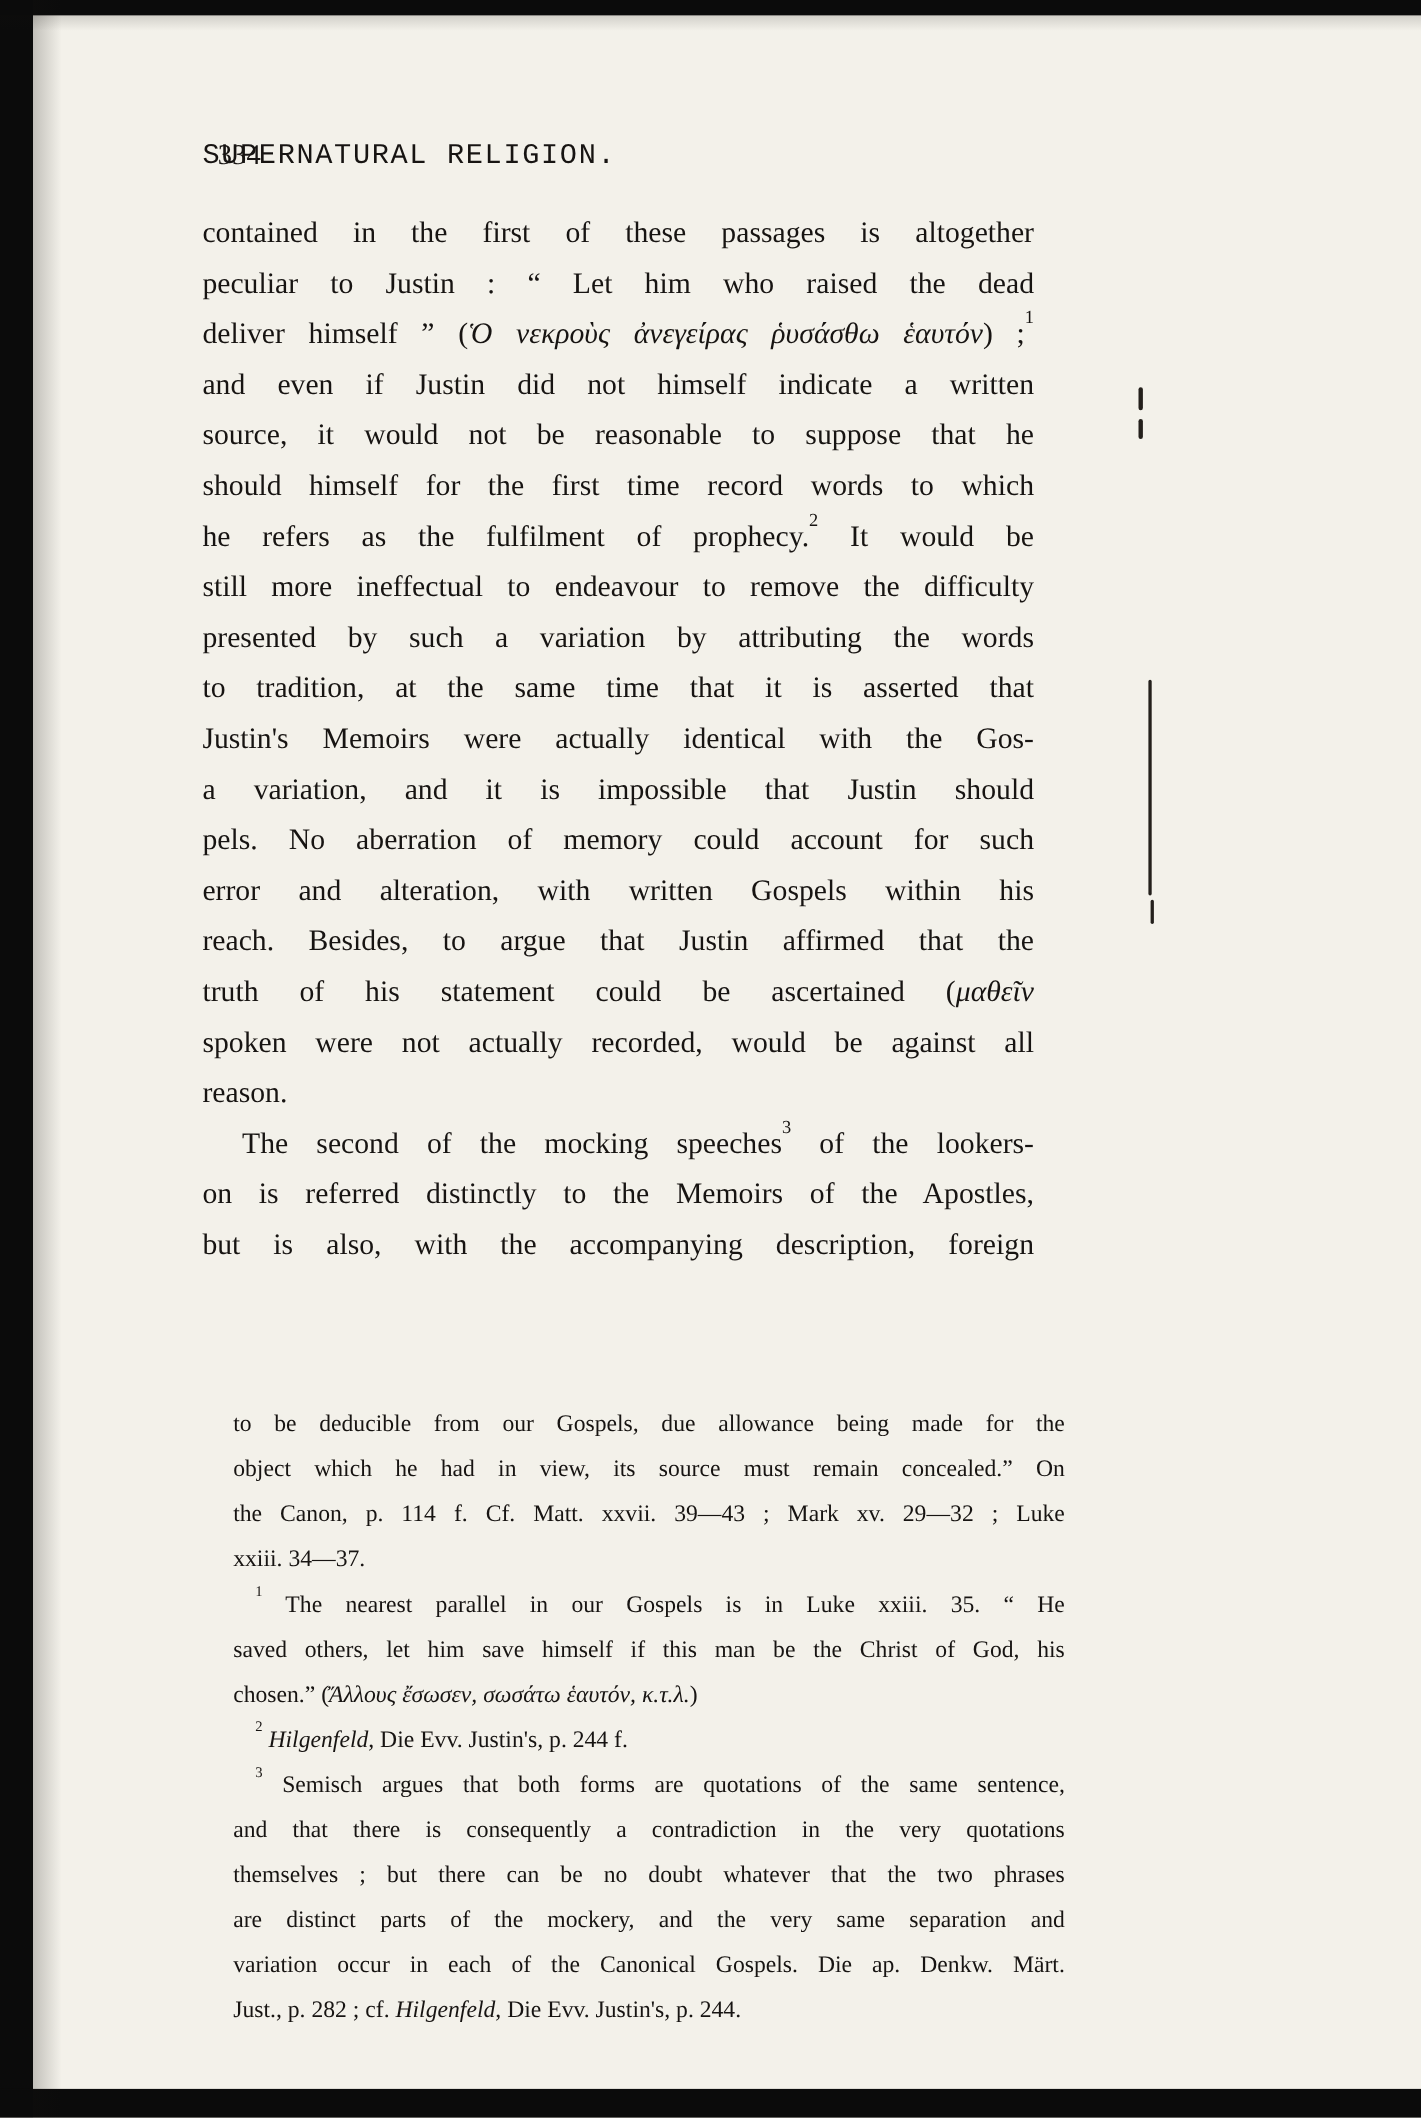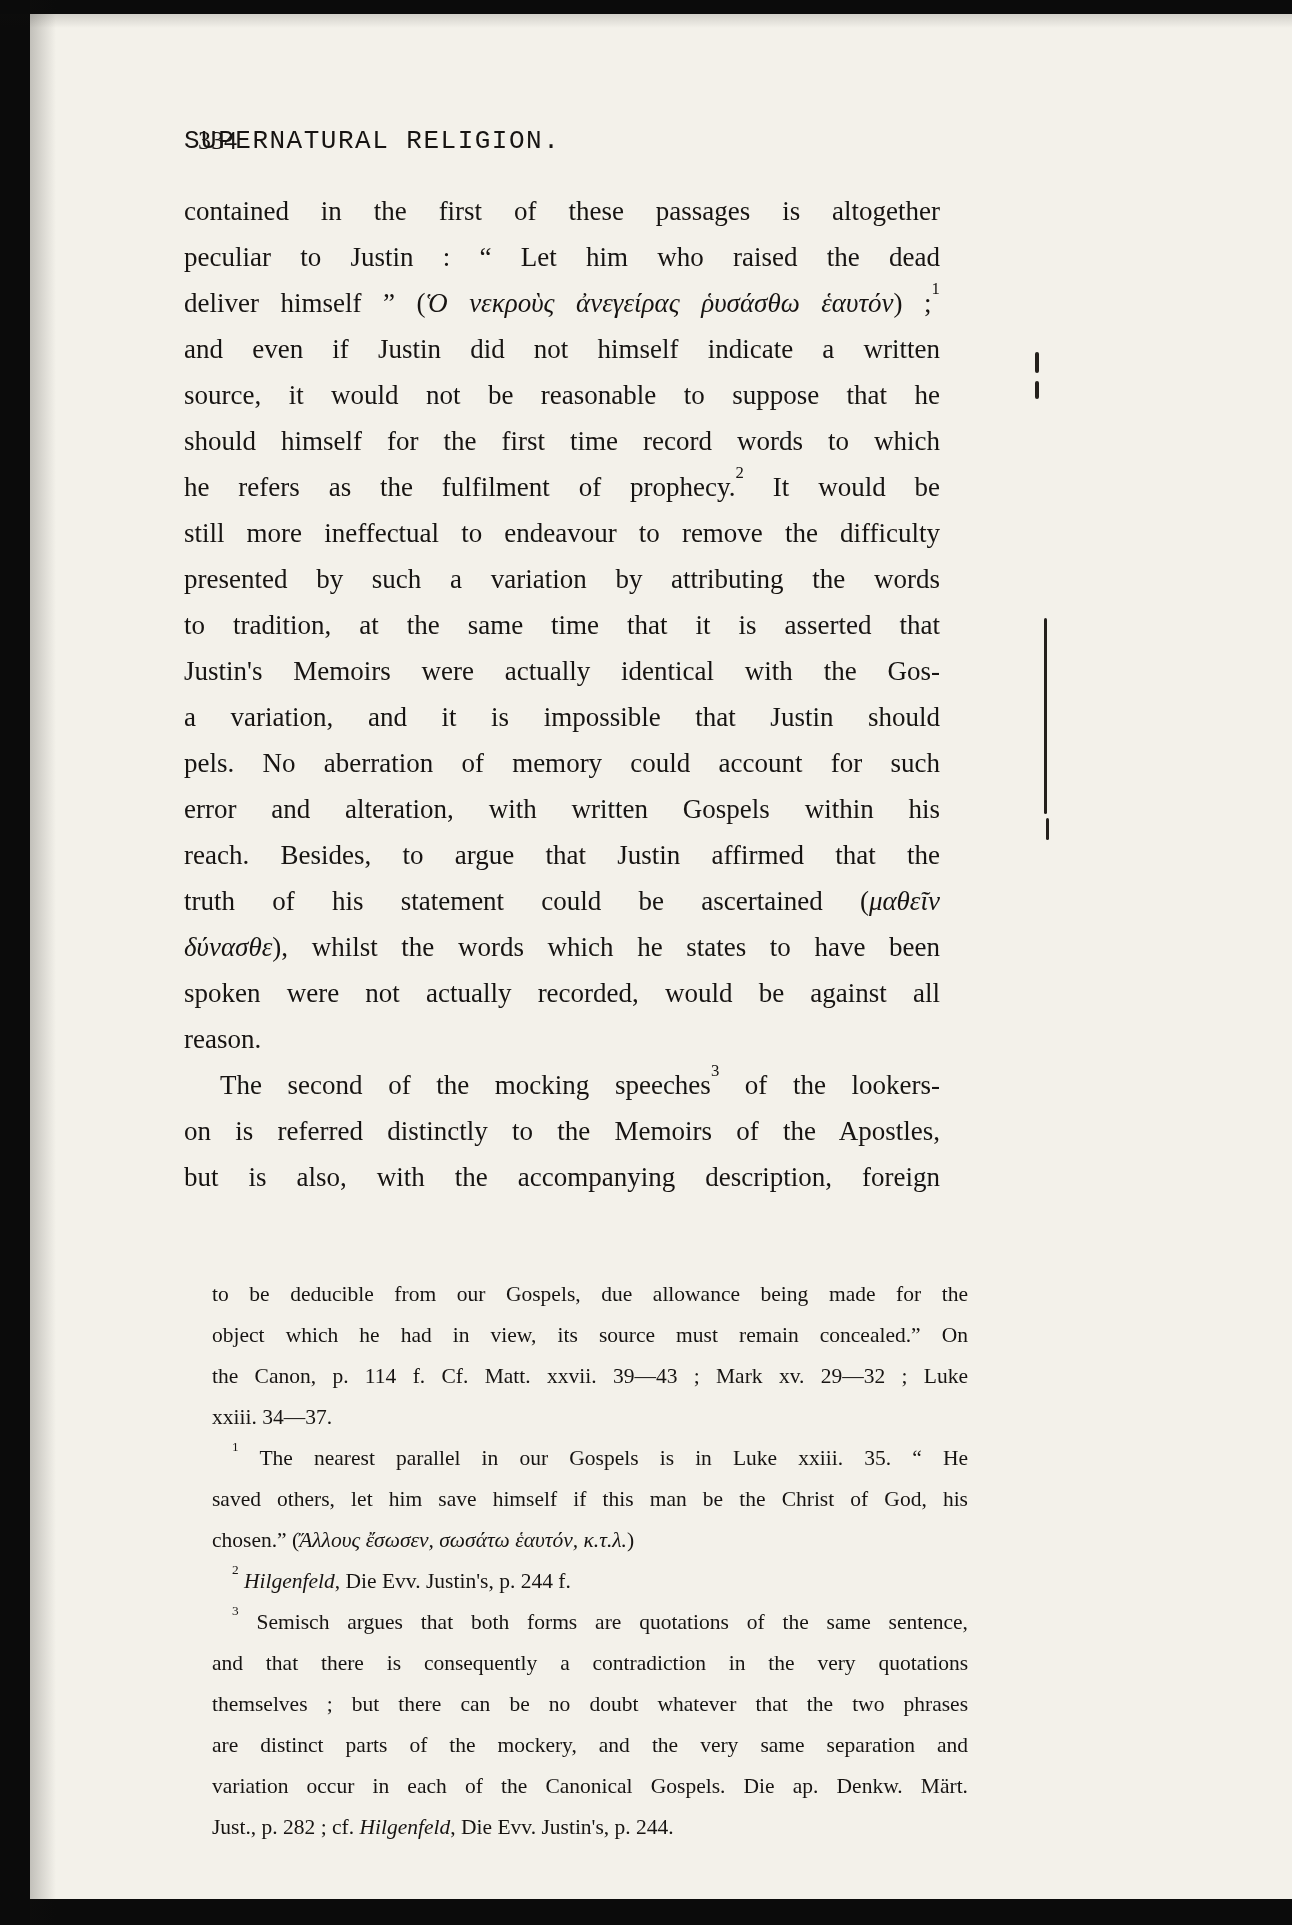--- a/index.html
+++ b/index.html
@@ -84,21 +84,20 @@
           <div class="line"><span>he refers as the fulfilment of prophecy.</span><sup>2</sup><span> It would be</span></div>
           <div class="line"><span>still more ineffectual to endeavour to remove the difficulty</span></div>
           <div class="line"><span>presented by such a variation by attributing the words</span></div>
           <div class="line"><span>to tradition, at the same time that it is asserted that</span></div>
           <div class="line"><span>Justin's Memoirs were actually identical with the Gos-</span></div>
           <div class="line"><span>a variation, and it is impossible that Justin should</span></div>
           <div class="line"><span>pels. No aberration of memory could account for such</span></div>
           <div class="line"><span>error and alteration, with written Gospels within his</span></div>
           <div class="line"><span>reach. Besides, to argue that Justin affirmed that the</span></div>
           <div class="line"><span>truth of his statement could be ascertained (</span><i>μαθεῖν</i></div>
-          <div class="line"><i>δύνασθε</i><span>), whilst the words which he states to have been</span></div>
           <div class="line"><span>spoken were not actually recorded, would be against all</span></div>
           <div class="line last"><span>reason.</span></div>
         </div>
       <div>
           <div class="line indent"><span>The second of the mocking speeches</span><sup>3</sup><span> of the lookers-</span></div>
           <div class="line"><span>on is referred distinctly to the Memoirs of the Apostles,</span></div>
           <div class="line"><span>but is also, with the accompanying description, foreign</span></div>
         </div>
     </div>
 

